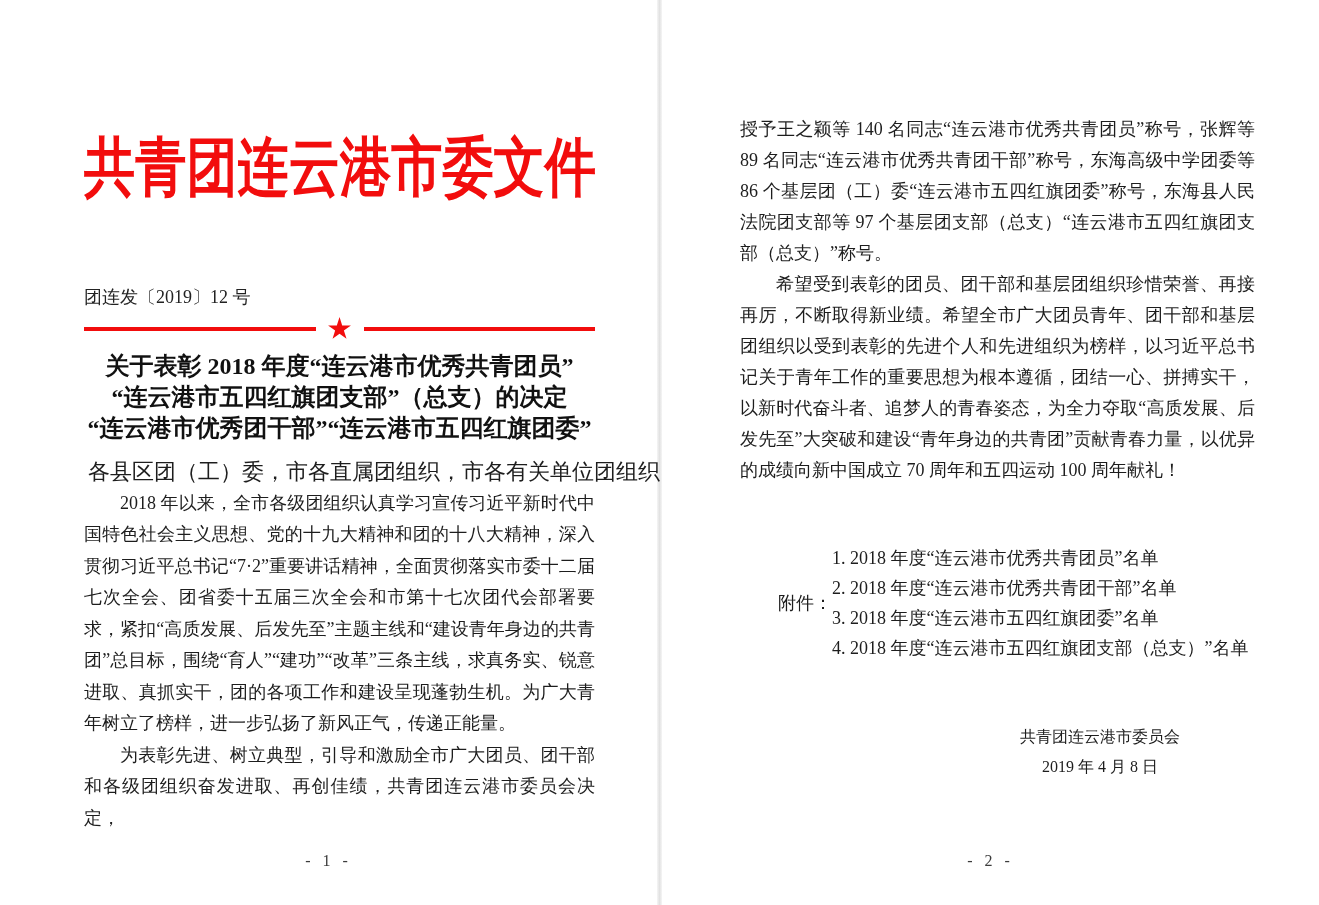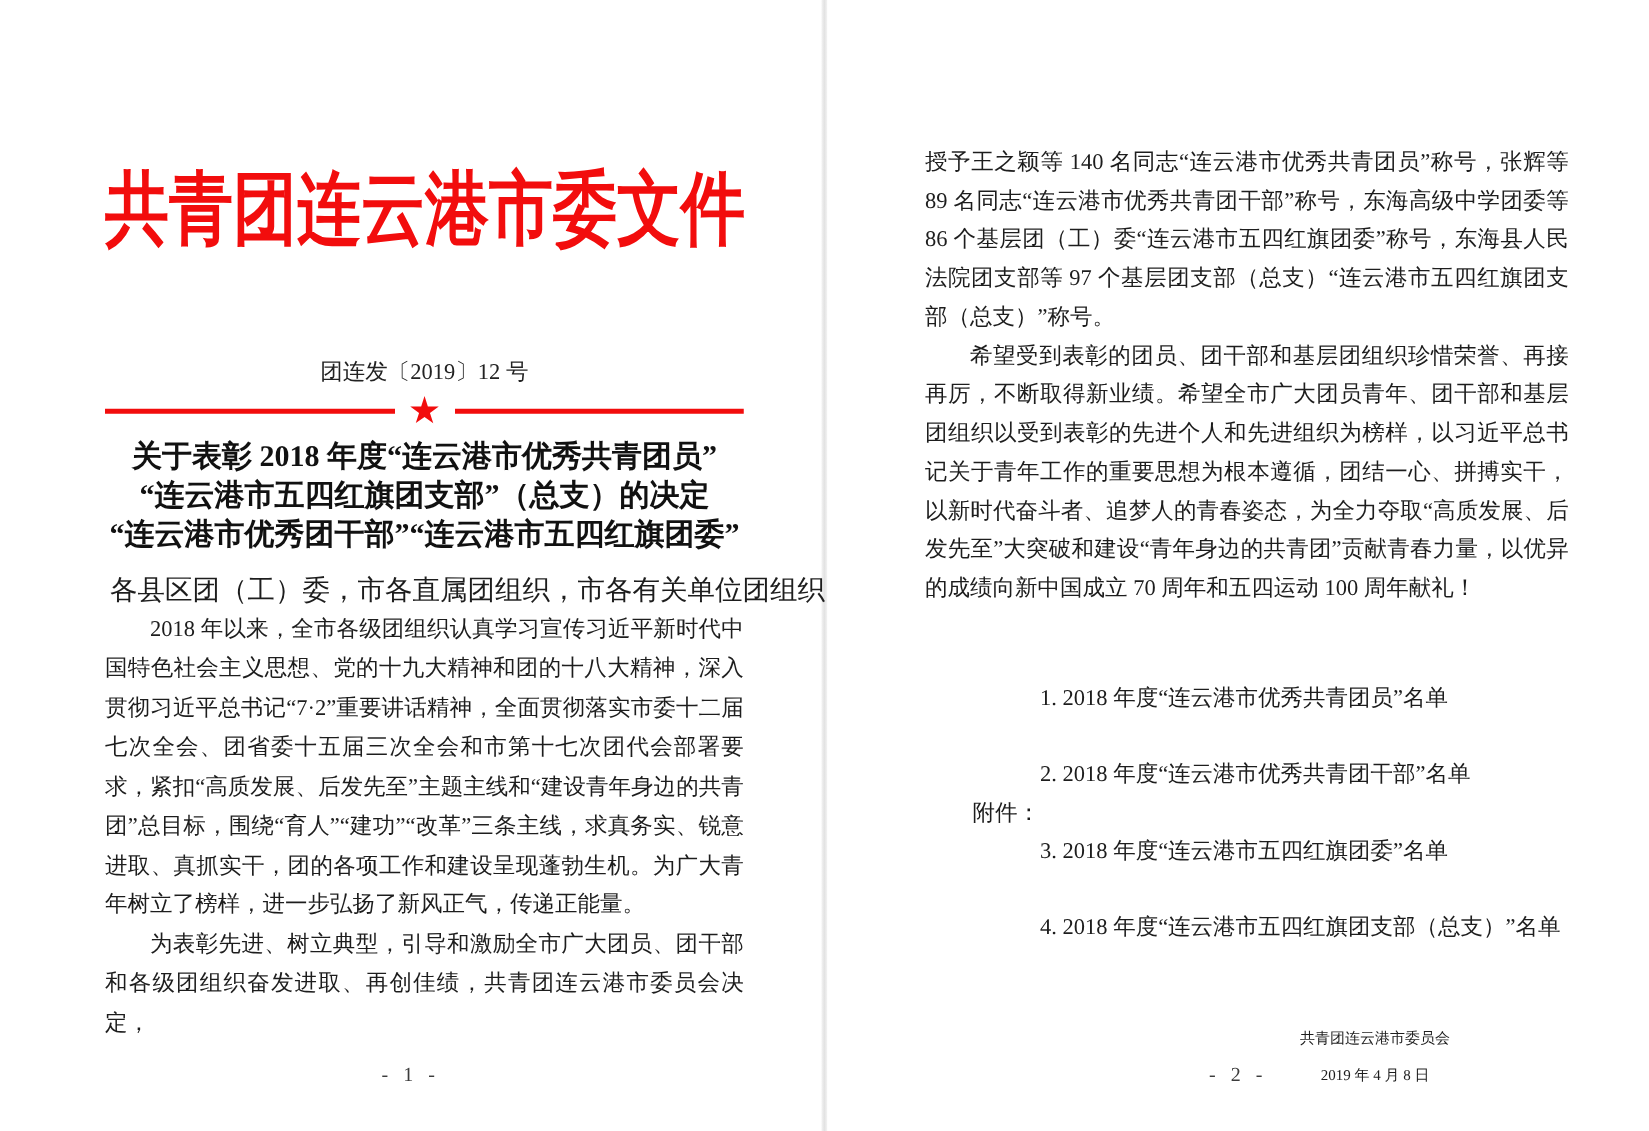--- a/index.html
+++ b/index.html
@@ -18,21 +18,21 @@
   
   .page1 { padding: 0 62px 0 84px; }
 
   .letterhead-wrap { display: flex; justify-content: center; margin-top: 134px; }
   .letterhead-text {
     color: #f20d0d; font-weight: 700; font-size: 64px; line-height: 68px;
     white-space: nowrap; transform: scaleX(0.8); transform-origin: 50% 50%;
   }
 
   .doc-number {
-    margin-top: 82px; text-align: center;
+    margin-top: 82px; 
     font-size: 18px; line-height: 26px; white-space: nowrap; color: #222;
   }
 
   .rule { display: flex; align-items: center; height: 30px; margin-top: 4px; }
   .rule-seg { flex: 1; height: 4px; background: #f20d0d; }
   .rule-star { color: #f20d0d; font-size: 26px; line-height: 1; margin: 0 11px; }
 
   .doc-title { margin: 7px 0 0 0; text-align: center; font-size: 24px; line-height: 31px; font-weight: 700; color: #111; }
   .title-line { display: block; white-space: nowrap; }
 
@@ -49,26 +49,26 @@
     position: absolute; left: 0; right: 0; bottom: 34px;
     text-align: center; font-size: 16px; line-height: 20px;
     color: #3c3c3c; letter-spacing: 4px;
   }
 
   
   .page2 { padding: 114px 64px 0 78px; }
 
   .attachments { display: flex; margin-top: 57px; margin-left: 38px; font-size: 18px; line-height: 30px; align-items: center; }
   .att-label { white-space: nowrap; flex: none; }
-  .att-items { display: flex; flex-direction: column; gap: 31px; }
+  .att-items { display: flex; flex-direction: column; }
   .att-item { white-space: nowrap; }
 
   .signature {
     margin: 59px 45px 0 auto; width: 220px; text-align: center;
-    font-size: 12px; line-height: 30px;
+    font-size: 16px; line-height: 30px;
   }
   .signer, .sign-date { white-space: nowrap; }
 </style>
 </head>
 <body>
 
 <div class="spread">
 
   <section class="page page1">
 

